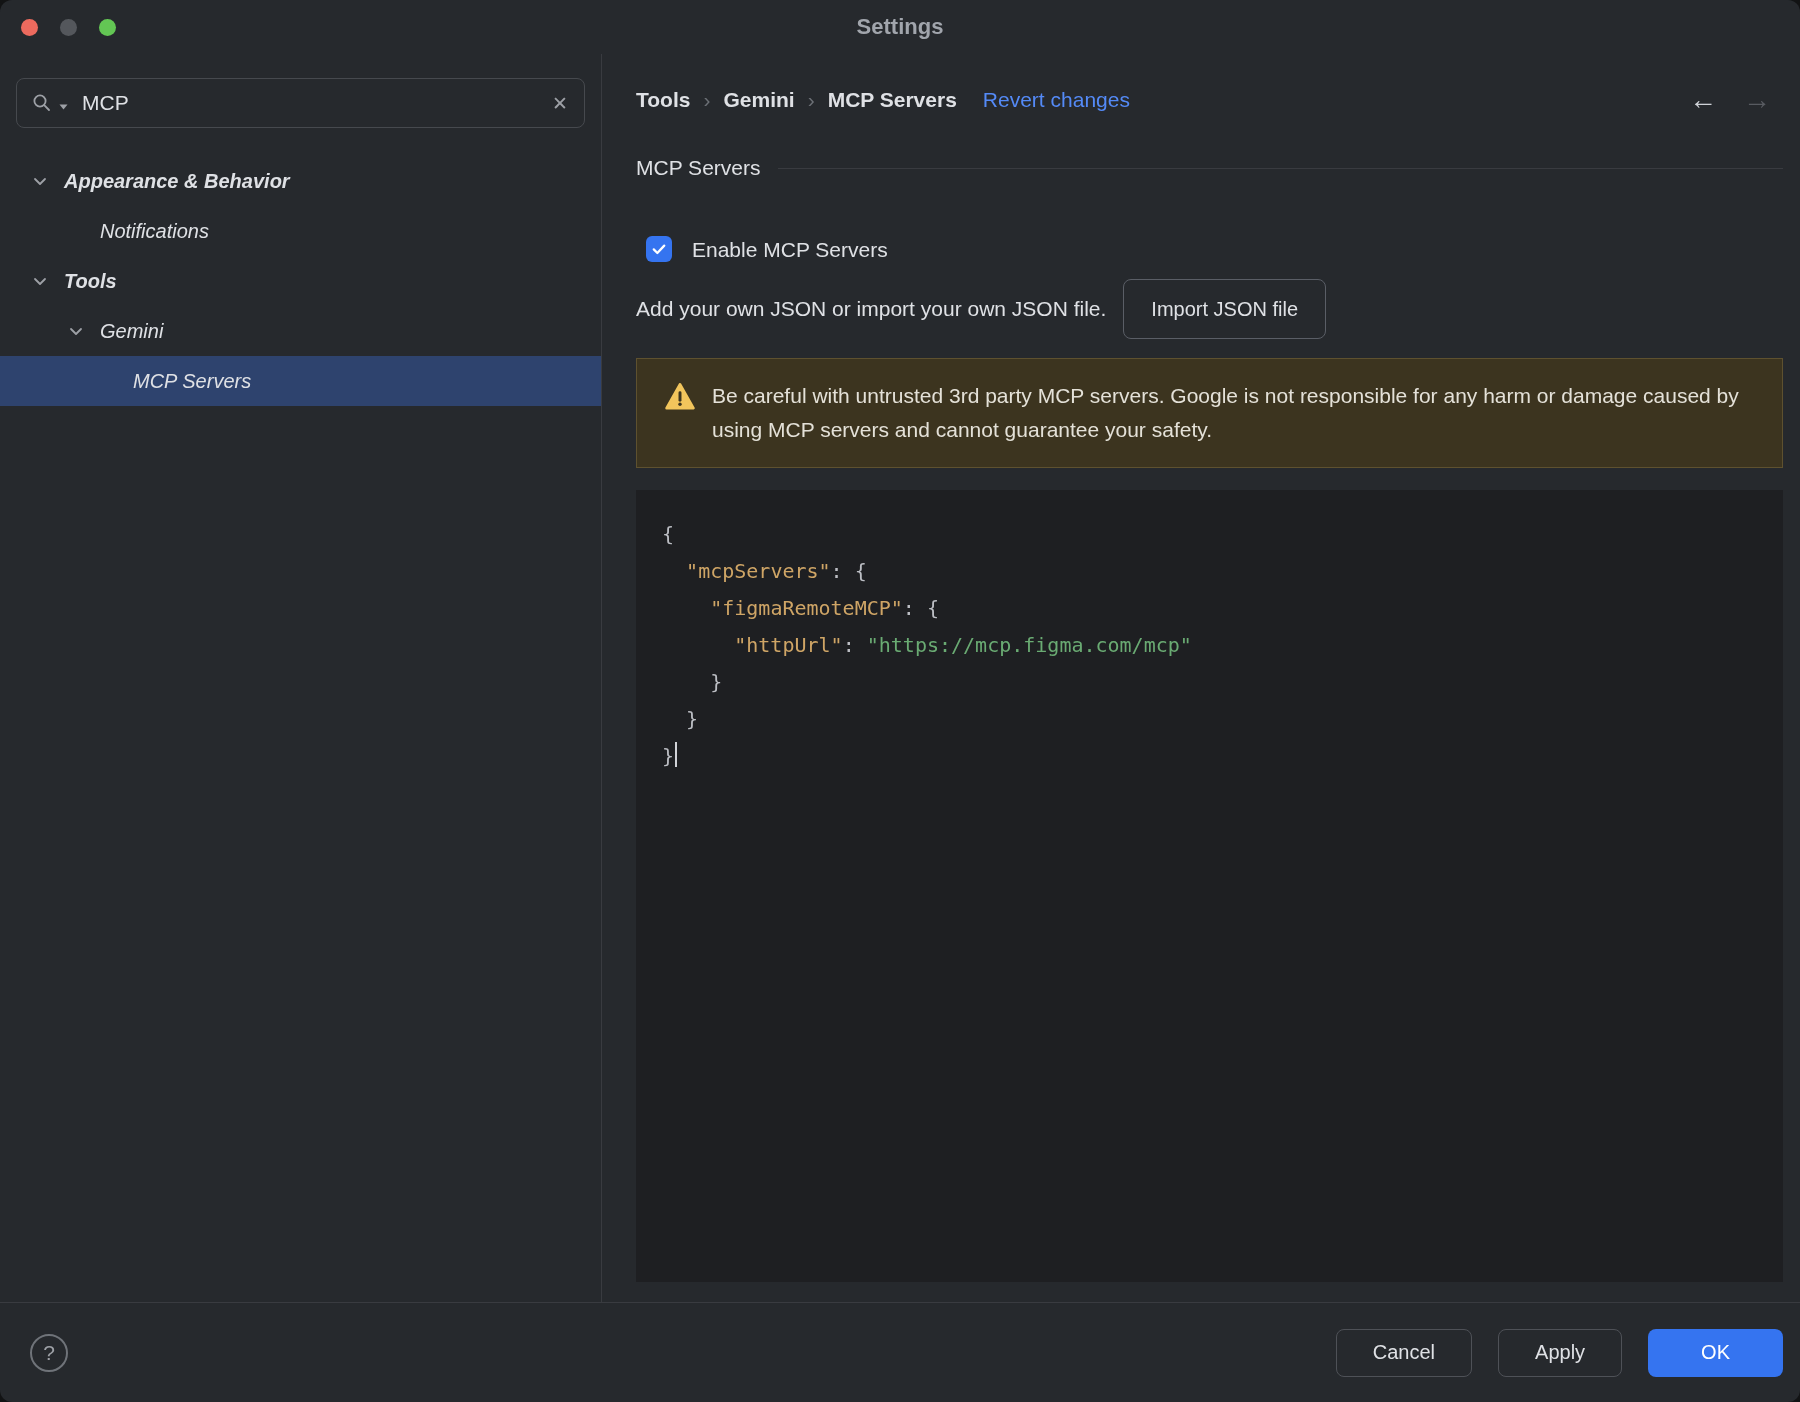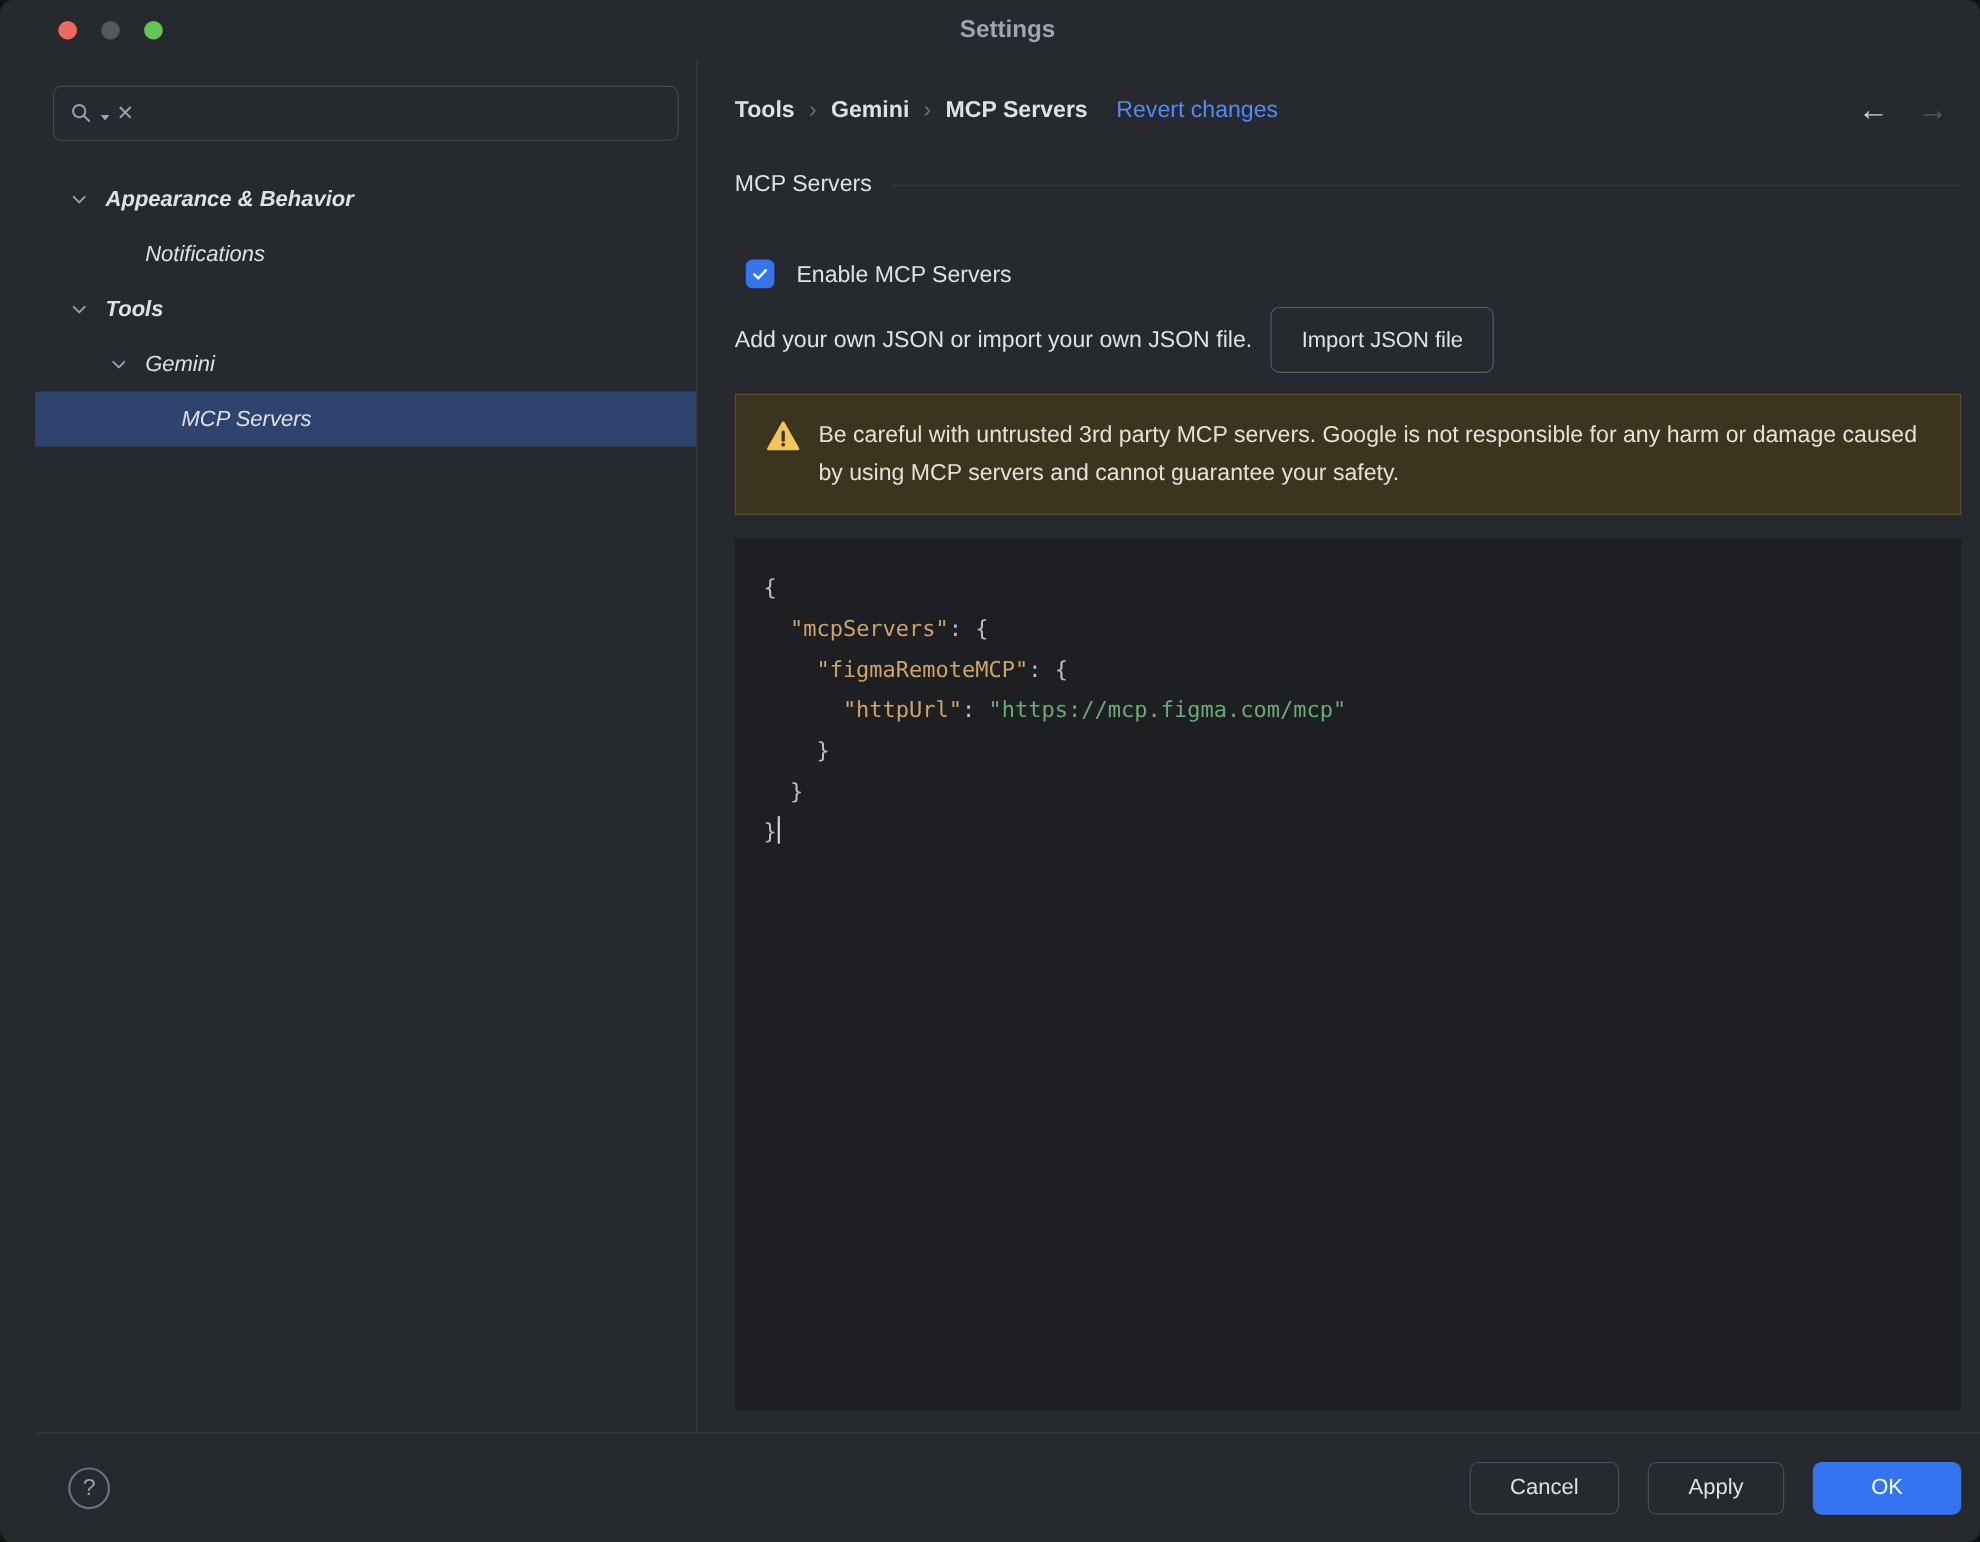--- a/index.html
+++ b/index.html
@@ -6,21 +6,20 @@
   html, body { width: 1800px; height: 1402px; background: #121314; }
   body { font-family: "Liberation Sans", "DejaVu Sans", sans-serif; }
 
   .window {
     width: 1800px; height: 1402px;
     background: #26292d;
     border-radius: 12px;
     overflow: hidden;
     display: flex; flex-direction: column;
     color: #dfe1e5;
-    padding-left: 32px;
   }
 
   
   .titlebar {
     height: 54px; flex: 0 0 54px;
     position: relative;
     display: flex; align-items: center; justify-content: center;
   }
   .traffic { position: absolute; left: 21px; top: 0; height: 54px; display: flex; align-items: center; gap: 22px; }
   .tl { width: 17px; height: 17px; border-radius: 50%; display: inline-block; cursor: pointer; }
@@ -184,20 +183,21 @@
 
     <aside class="sidebar">
       <div class="searchbox">
         <svg width="22" height="22" viewBox="0 0 22 22">
           <circle cx="9" cy="9" r="5.6" fill="none" stroke="#9da0a6" stroke-width="1.8"></circle>
           <line x1="13.2" y1="13.2" x2="18" y2="18" stroke="#9da0a6" stroke-width="1.8" stroke-linecap="round"></line>
         </svg>
         <svg width="9" height="6" viewBox="0 0 9 6" style="margin-top:8px;">
           <path d="M0.5 0.5 h8 l-4 5 z" fill="#9da0a6"></path>
         </svg>
+        <input class="search-input" type="text" value="MCP" style="">
         <span class="clear-btn">✕</span>
       </div>
 
       <div class="tree">
         <div class="tree-row lvl0 bold">
           <span class="chev">
             <svg width="20" height="20" viewBox="0 0 20 20">
                 <path d="M5 8 l5 5 l5 -5" stroke="#9da0a6" stroke-width="1.8" fill="none" stroke-linecap="round" stroke-linejoin="round"></path>
               </svg>
           </span>

